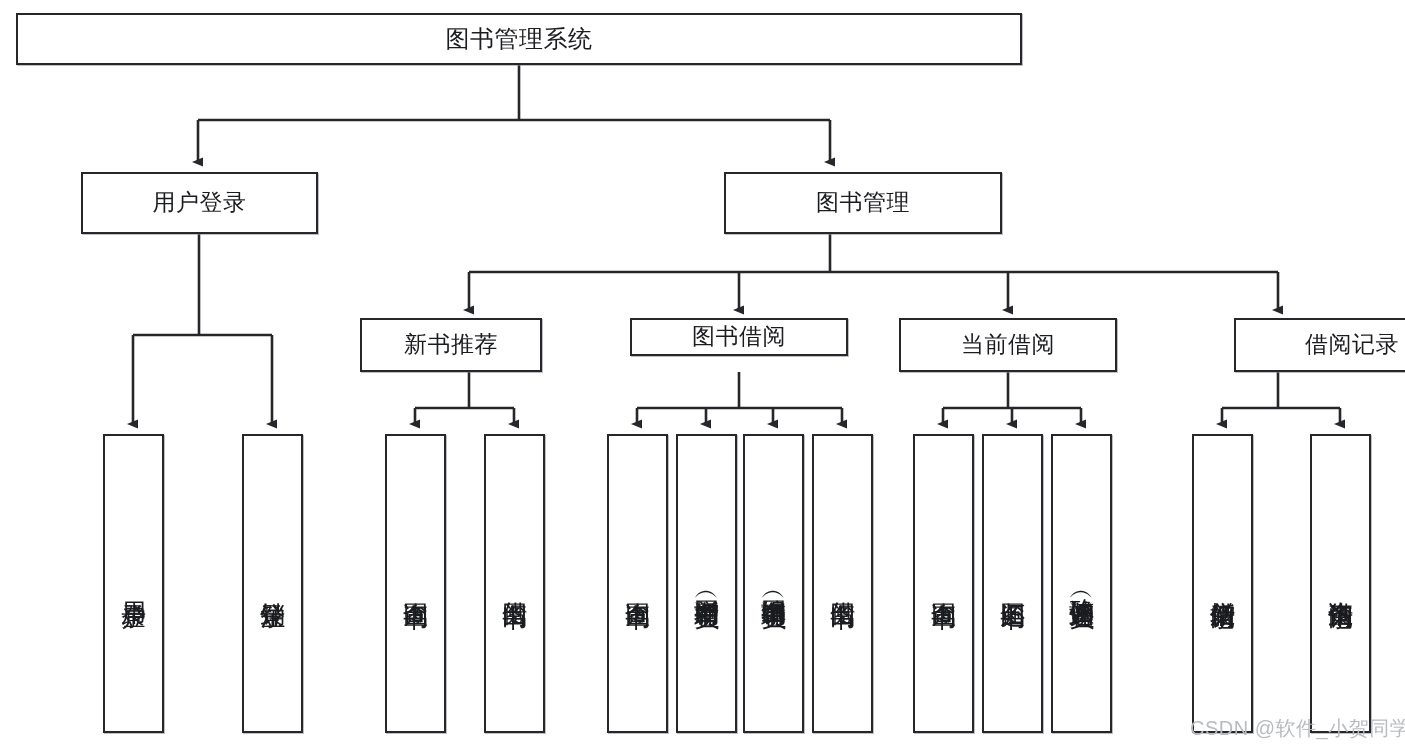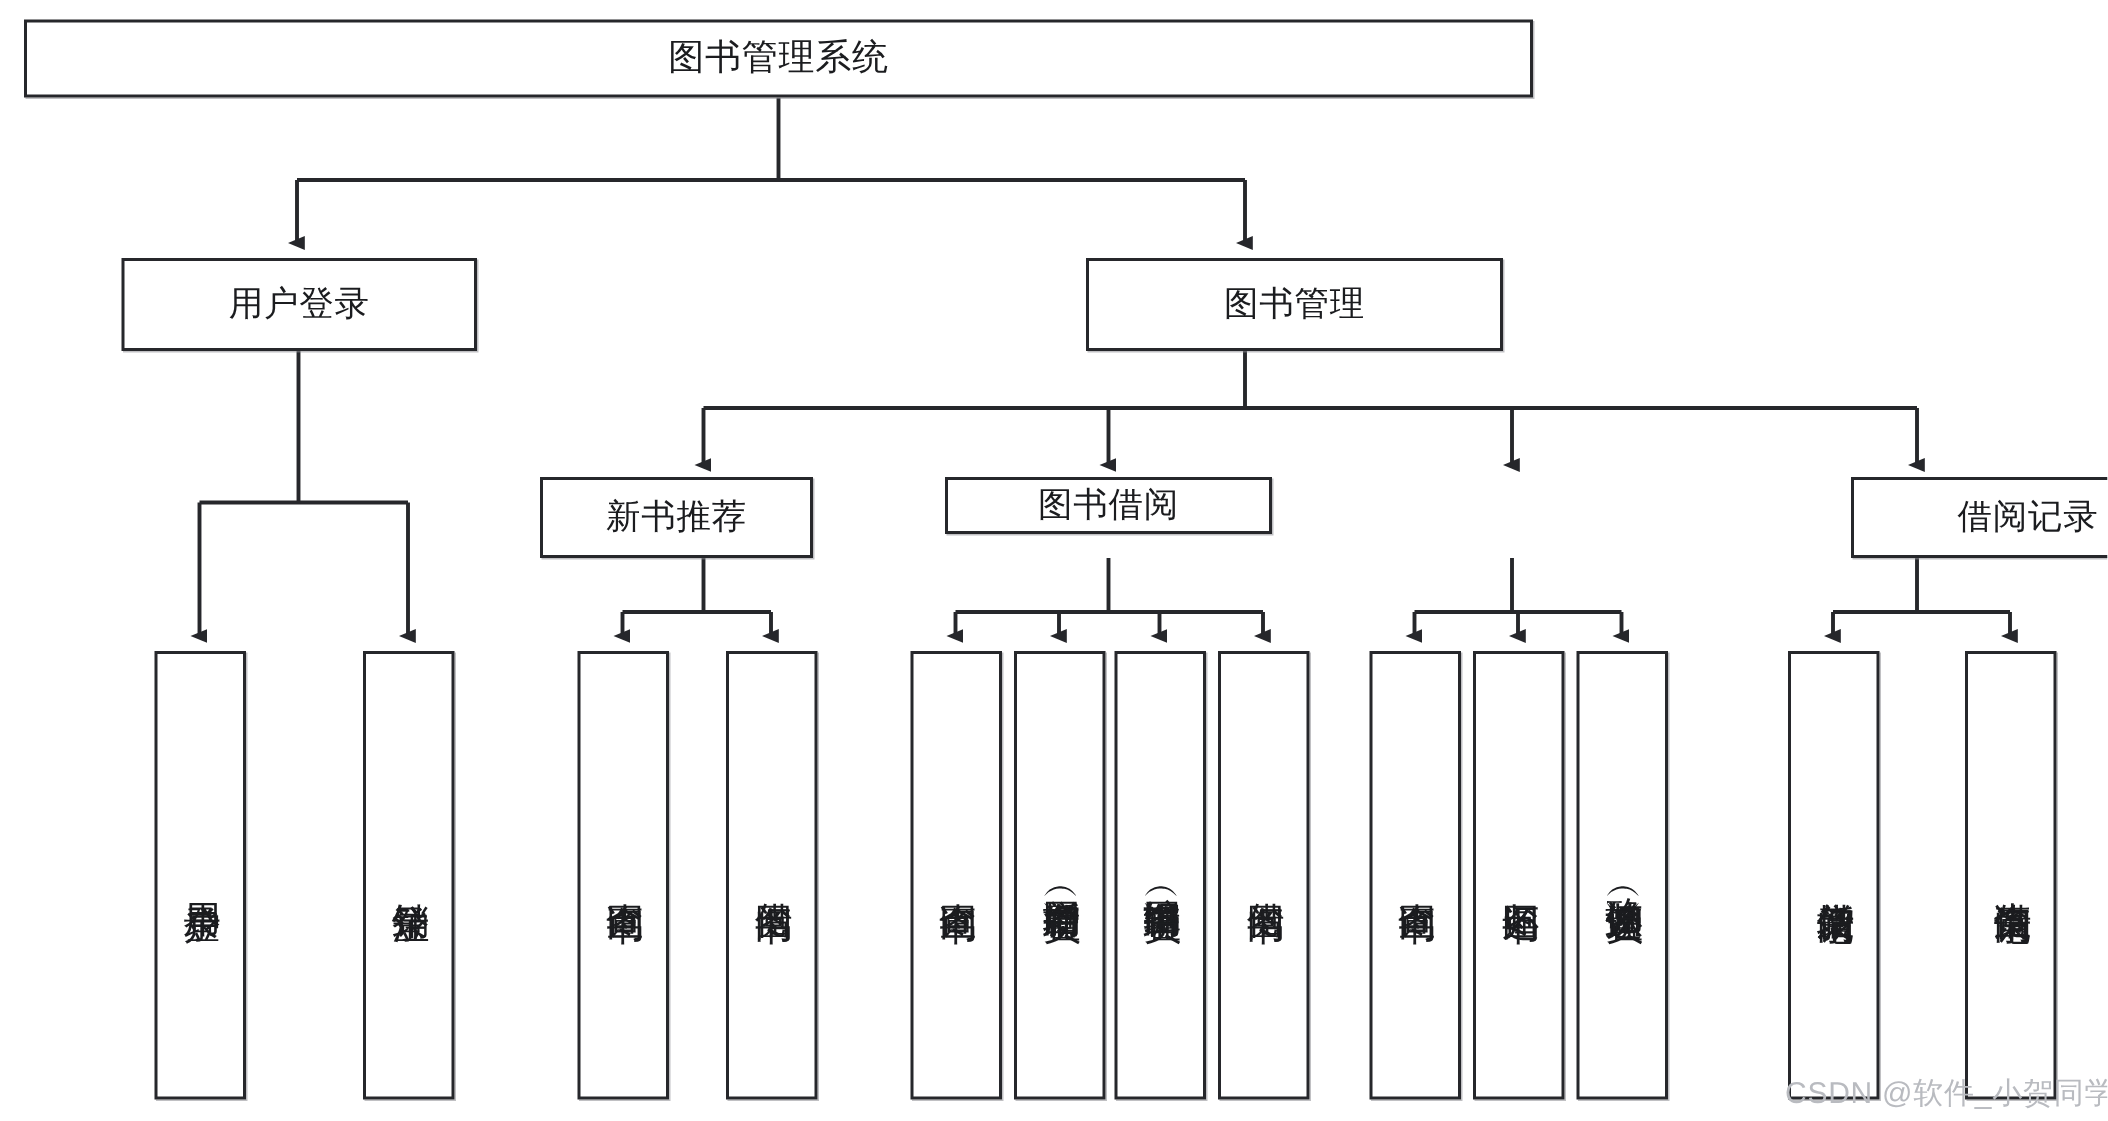--- a/index.html
+++ b/index.html
@@ -141,20 +141,23 @@
   </div>
 
   <div class="node horizontal" style="left:360px; top:318px; width:182px; height:54px;">
     <span class="label">新书推荐</span>
   </div>
 
   <div class="node horizontal" style="left:630px; top:318px; width:218px; height:38px;">
     <span class="label">图书借阅</span>
   </div>
 
+  <div class="node horizontal" style="left:899px; top:318px; width:218px; height:54px;">
+    <span class="label">当前借阅</span>
+  </div>
 
   <div class="node horizontal" style="left:1234px; top:318px; width:236px; height:54px;">
     <span class="label">借阅记录</span>
   </div>
 
   <div class="node vertical" style="left:103px; top:434px; width:61px; height:299px;">
     <span class="label">用户登录</span>
   </div>
 
   <div class="node vertical" style="left:242px; top:434px; width:61px; height:299px;">

